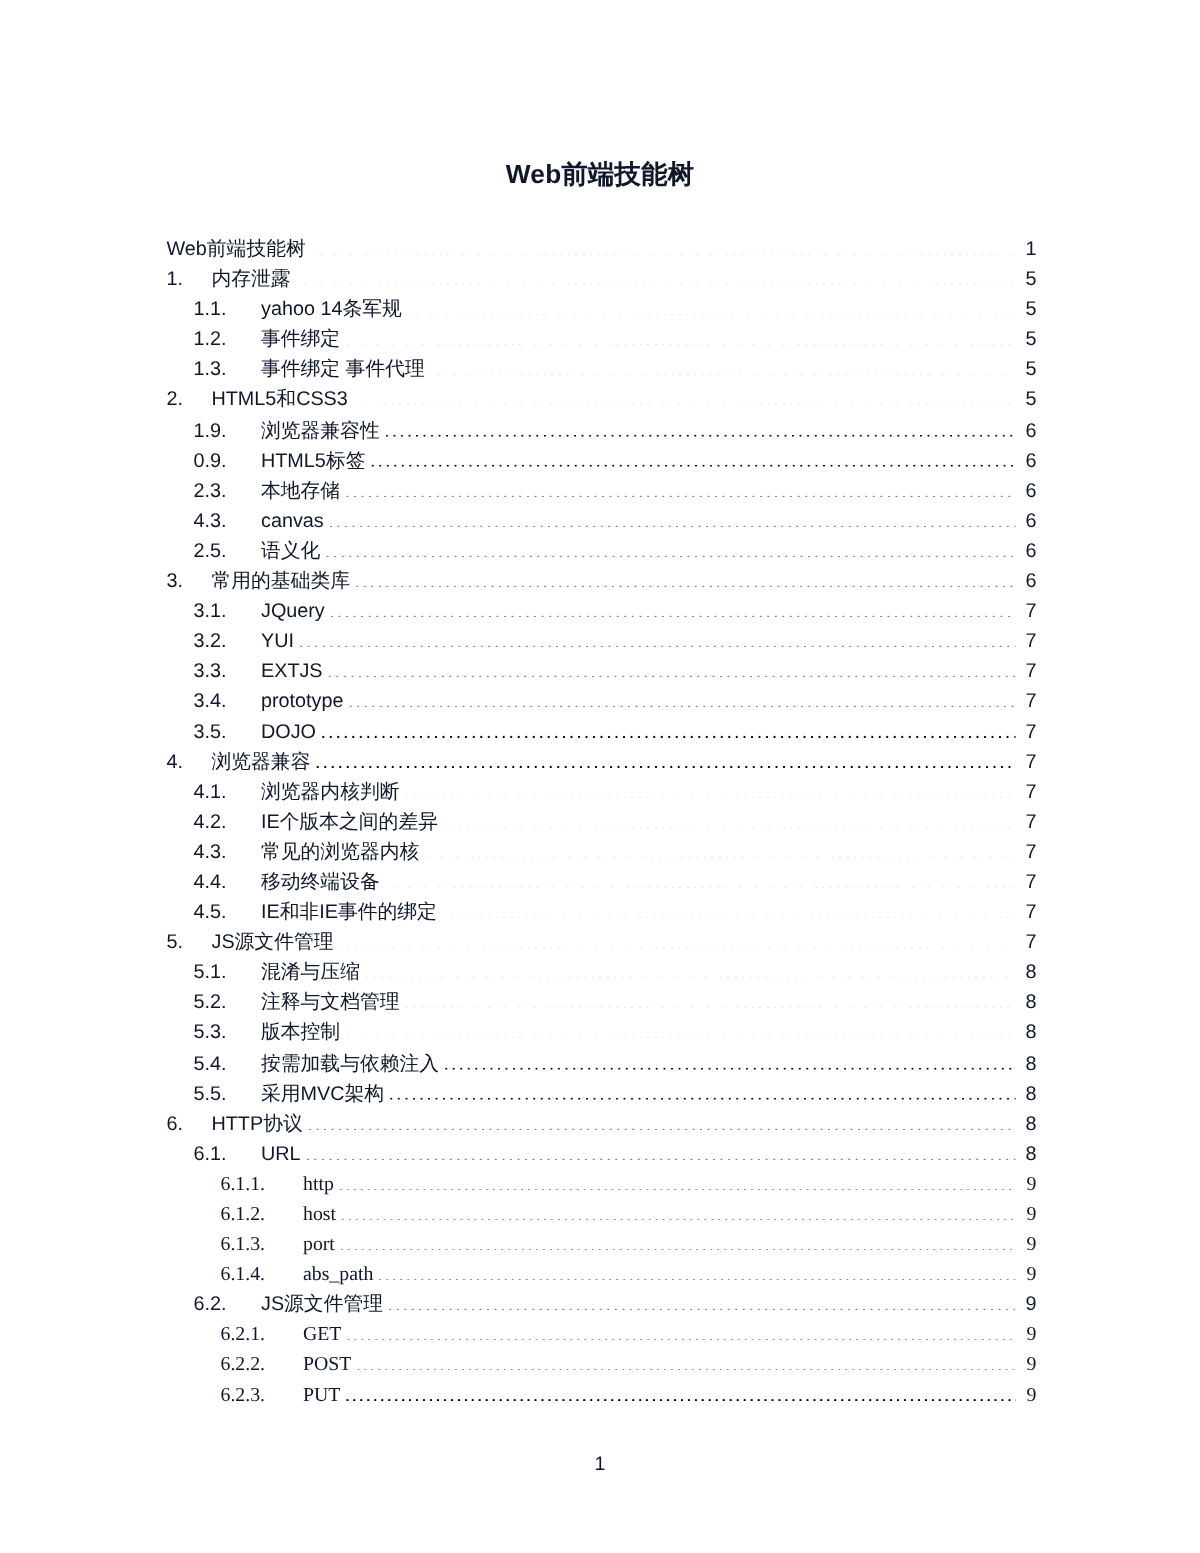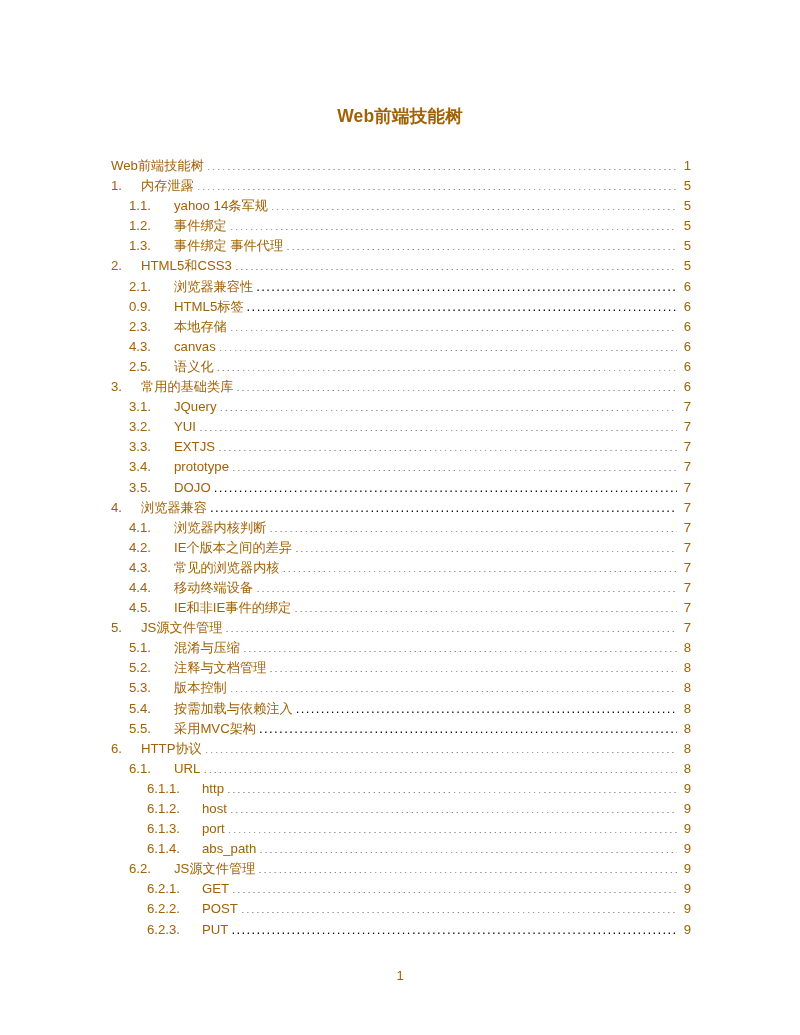--- a/index.html
+++ b/index.html
@@ -6,21 +6,21 @@
     margin: 0;
     padding: 0;
     background: #ffffff;
   }
   .page {
     position: relative;
     width: 800px;
     height: 1035px;
     background: #ffffff;
     font-family: "Liberation Sans", "DejaVu Sans", sans-serif;
-    color: #a16207;
+    color: #0f172a;
     overflow: hidden;
   }
   .doc-title {
     position: absolute;
     top: 104px;
     left: 0;
     width: 800px;
     text-align: center;
     font-size: 17.5px;
     font-weight: bold;
@@ -37,21 +37,21 @@
     align-items: baseline;
     height: 20.1px;
     font-size: 13.2px;
     white-space: nowrap;
     line-height: 20.1px;
   }
   
   .lvl0 { padding-left: 0px; }
   .lvl1 { padding-left: 0px; }
   .lvl2 { padding-left: 18px; justify-content: flex-end; }
-  .lvl3 { padding-left: 36px; }
+  .lvl3 { padding-left: 36px; font-family: Liberation Serif, serif; }
 
   
   .num {
     flex: 0 0 auto;
     font-size: 13.2px;
   }
   .lvl1 .num { width: 30px; }
   .lvl2 .num { width: 45px; }
   .lvl3 .num { width: 55px; }
   .lvl0 .num { width: 0px; }
@@ -129,21 +129,21 @@
         <span class="leader"></span>
         <span class="pageno">5</span>
       </div>
       <div class="toc-entry lvl1">
         <span class="num">2.</span>
         <span class="label">HTML5和CSS3</span>
         <span class="leader"></span>
         <span class="pageno">5</span>
       </div>
       <div class="toc-entry lvl2">
-        <span class="num">2.1.</span>
+        <span class="num">1.9.</span>
         <span class="label">浏览器兼容性</span>
         <span class="leader"></span>
         <span class="pageno">6</span>
       </div>
       <div class="toc-entry lvl2">
         <span class="num">0.9.</span>
         <span class="label">HTML5标签</span>
         <span class="leader"></span>
         <span class="pageno">6</span>
       </div>

